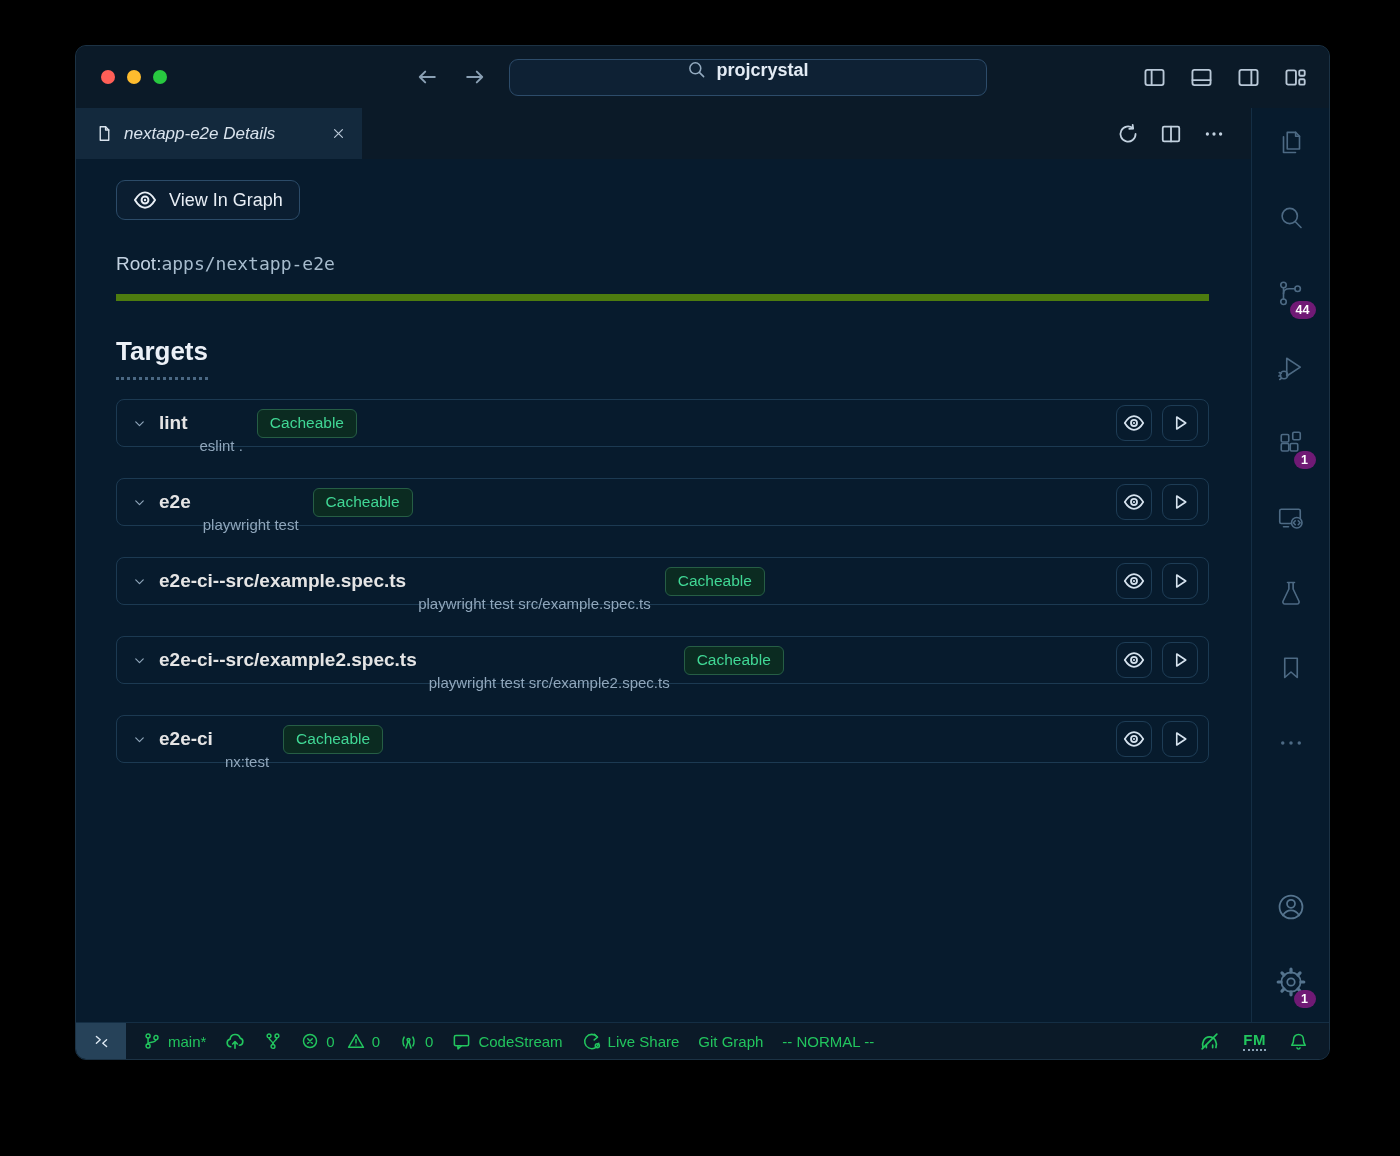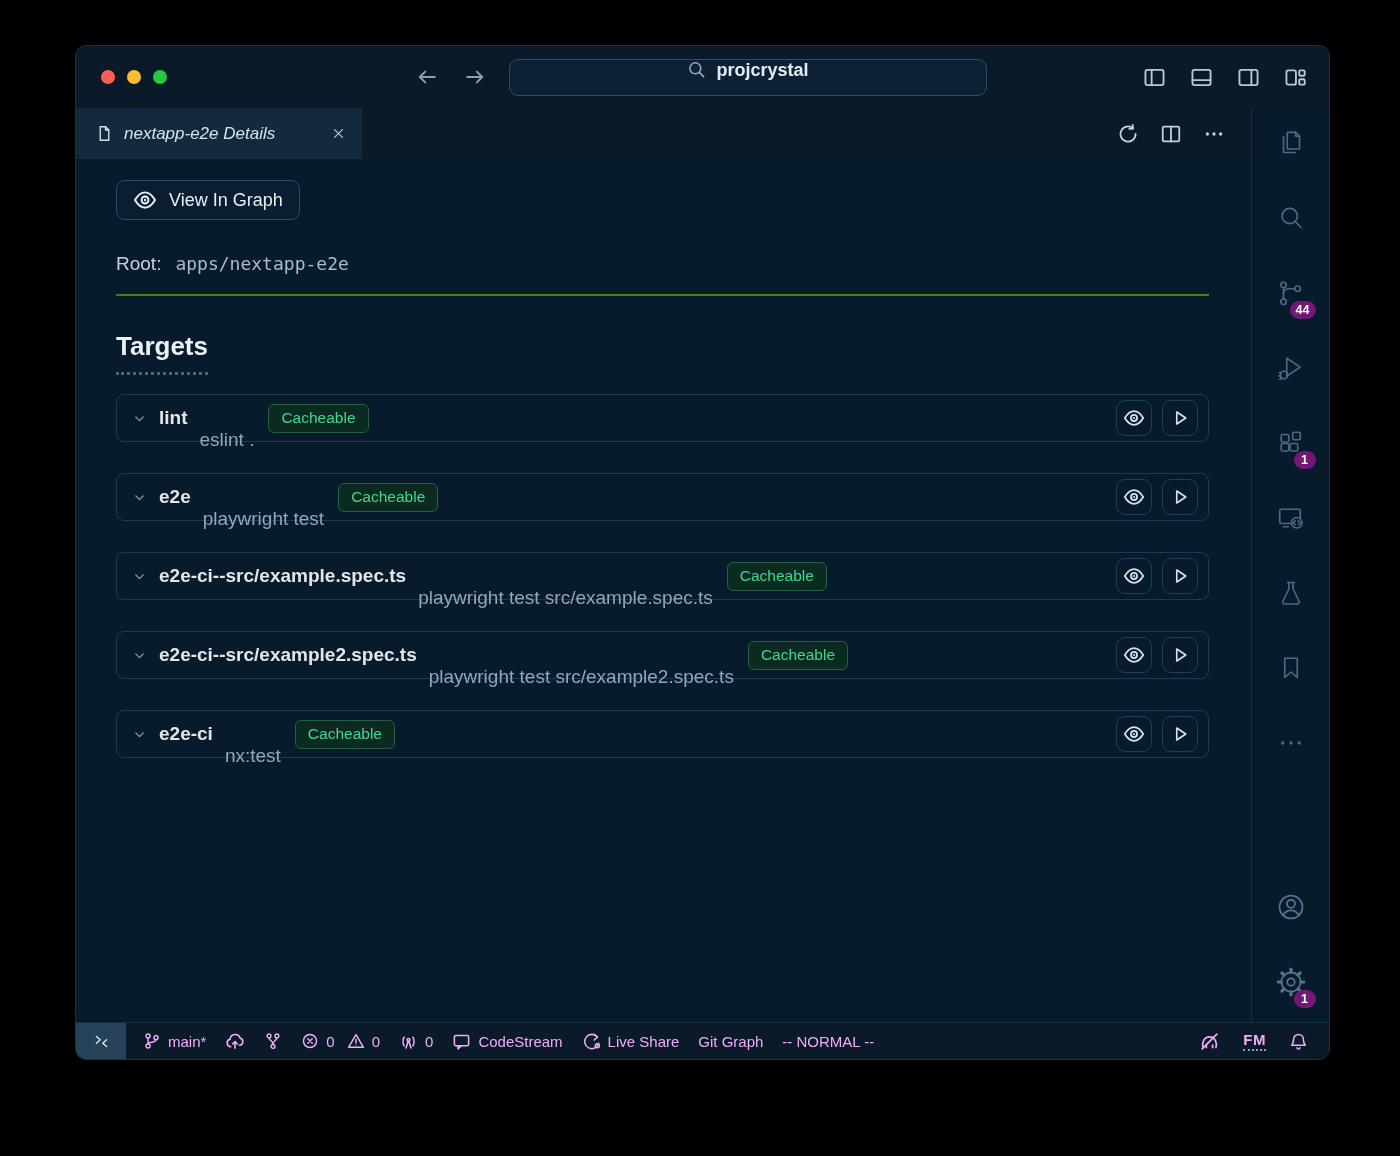--- a/index.html
+++ b/index.html
@@ -25,42 +25,42 @@
   .tabrow { height:51px; flex:0 0 auto; background:#0b1a28; display:flex; align-items:stretch; }
   .tab { width:286px; box-sizing:border-box; background:#13293d; display:flex; align-items:center; gap:11px; padding:0 16px 0 20px; color:#d9e3ed; }
   .tab .ttl { font-style:italic; font-size:17px; white-space:nowrap; }
   .tab .closer { margin-left:auto; color:#b6c5d4; }
   .tabactions { margin-left:auto; display:flex; gap:21px; align-items:center; padding-right:26px; color:#c2d1df; }
 
   .editor { flex:1; background:#071b2d; padding:0 42px 0 40px; overflow:hidden; }
   .headrow { margin-top:21px; display:flex; align-items:center; justify-content:space-between; }
   .h1 { font-size:45px; line-height:1.1; font-weight:600; color:#ecf1f7; letter-spacing:.2px; }
   .vig { display:flex; align-items:center; gap:12px; height:40px; padding:0 16px; border:1px solid #2c4b68; border-radius:9px; background:rgba(14,33,52,.55); color:#e8eef5; font-size:18px; cursor:pointer; }
-  .rootline { margin-top:33px; padding-bottom:19px; border-bottom:2px solid #4d7c0f; font-size:19px; color:#c3d2e1; display:flex; gap:14px; align-items:baseline; }
+  .rootline { margin-top:33px; padding-bottom:19px; border-bottom:7px solid #4d7c0f; font-size:19px; color:#c3d2e1; display:flex; align-items:baseline; }
   .rootval { font-family:"DejaVu Sans Mono",monospace; font-size:18px; color:#a7bccd; }
   .h2 { margin-top:35px; display:inline-block; font-size:26px; font-weight:600; color:#ecf1f7; padding-bottom:10px; border-bottom:3px dotted #4a6883; }
   .rows { margin-top:19px; }
   .trow { height:48px; box-sizing:border-box; border:1px solid #1c3a52; border-radius:8px; margin-bottom:31px; display:flex; align-items:center; padding:0 10px 0 15px; }
   .chev { color:#8ea5b9; display:flex; margin-right:12px; }
   .tname { font-size:19px; font-weight:700; color:#e5e5e5; white-space:nowrap; }
-  .tcmd { font-size:19px; color:#90a7bc; margin-left:12px; white-space:nowrap;margin-top:44px; }
+  .tcmd { font-size:15px; color:#90a7bc; margin-left:12px; white-space:nowrap;margin-top:44px; }
   .cbadge { margin-left:14px; font-size:15.5px; font-weight:400; color:#40d795; background:#0b2b21; border:1px solid #265e45; border-radius:6px; padding:4px 12px 5px; }
   .rspacer { flex:1; }
   .rowbtn { width:36px; height:36px; box-sizing:border-box; border:1px solid #1e3d56; background:transparent; border-radius:9px; display:flex; align-items:center; justify-content:center; color:#d5e2ee; margin-left:10px; cursor:pointer; padding:0; }
 
   
   .activity { width:78px; flex:0 0 auto; border-left:1px solid #142e44; background:#071b2d; display:flex; flex-direction:column; align-items:center; padding:12px 0 17px; color:#4d6a84; box-sizing:border-box; }
   .abtn { width:48px; height:46px; margin-bottom:29px; display:flex; align-items:center; justify-content:center; position:relative; cursor:pointer; }
   .abtn.last { margin-bottom:0; }
   .aspacer { flex:1; }
   .nbadge { position:absolute; bottom:-3px; right:-1px; background:#701a75; color:#fff; font-size:12.5px; font-weight:700; border-radius:11px; padding:3px 6px; min-width:10px; text-align:center; line-height:1; }
   .acct { color:#55748e; }
 
   
-  .statusbar { height:36px; flex:0 0 auto; background:#0b1a28; border-top:1px solid #142e44; display:flex; align-items:center; font-size:15px; color:#f0abfc; }
+  .statusbar { height:36px; flex:0 0 auto; background:#0b1a28; border-top:1px solid #142e44; display:flex; align-items:center; font-size:15px; color:#22c55e; }
   .remotebox { width:50px; height:100%; background:#264259; color:#dde8f2; display:flex; align-items:center; justify-content:center; cursor:pointer; }
   .sbl { display:flex; align-items:center; gap:19px; margin-left:17px; }
   .sbitem { display:flex; align-items:center; gap:7px; cursor:pointer; white-space:nowrap; }
   .sbgrp { display:flex; align-items:center; gap:12px; cursor:pointer; }
   .sbr { margin-left:auto; display:flex; align-items:center; gap:23px; margin-right:21px; }
   .fm { font-size:15px; font-weight:700; letter-spacing:.5px; border-bottom:2px dotted #8ba2b5; padding-bottom:1px; cursor:pointer; }
 </style>
 </head>
 <body>
 

